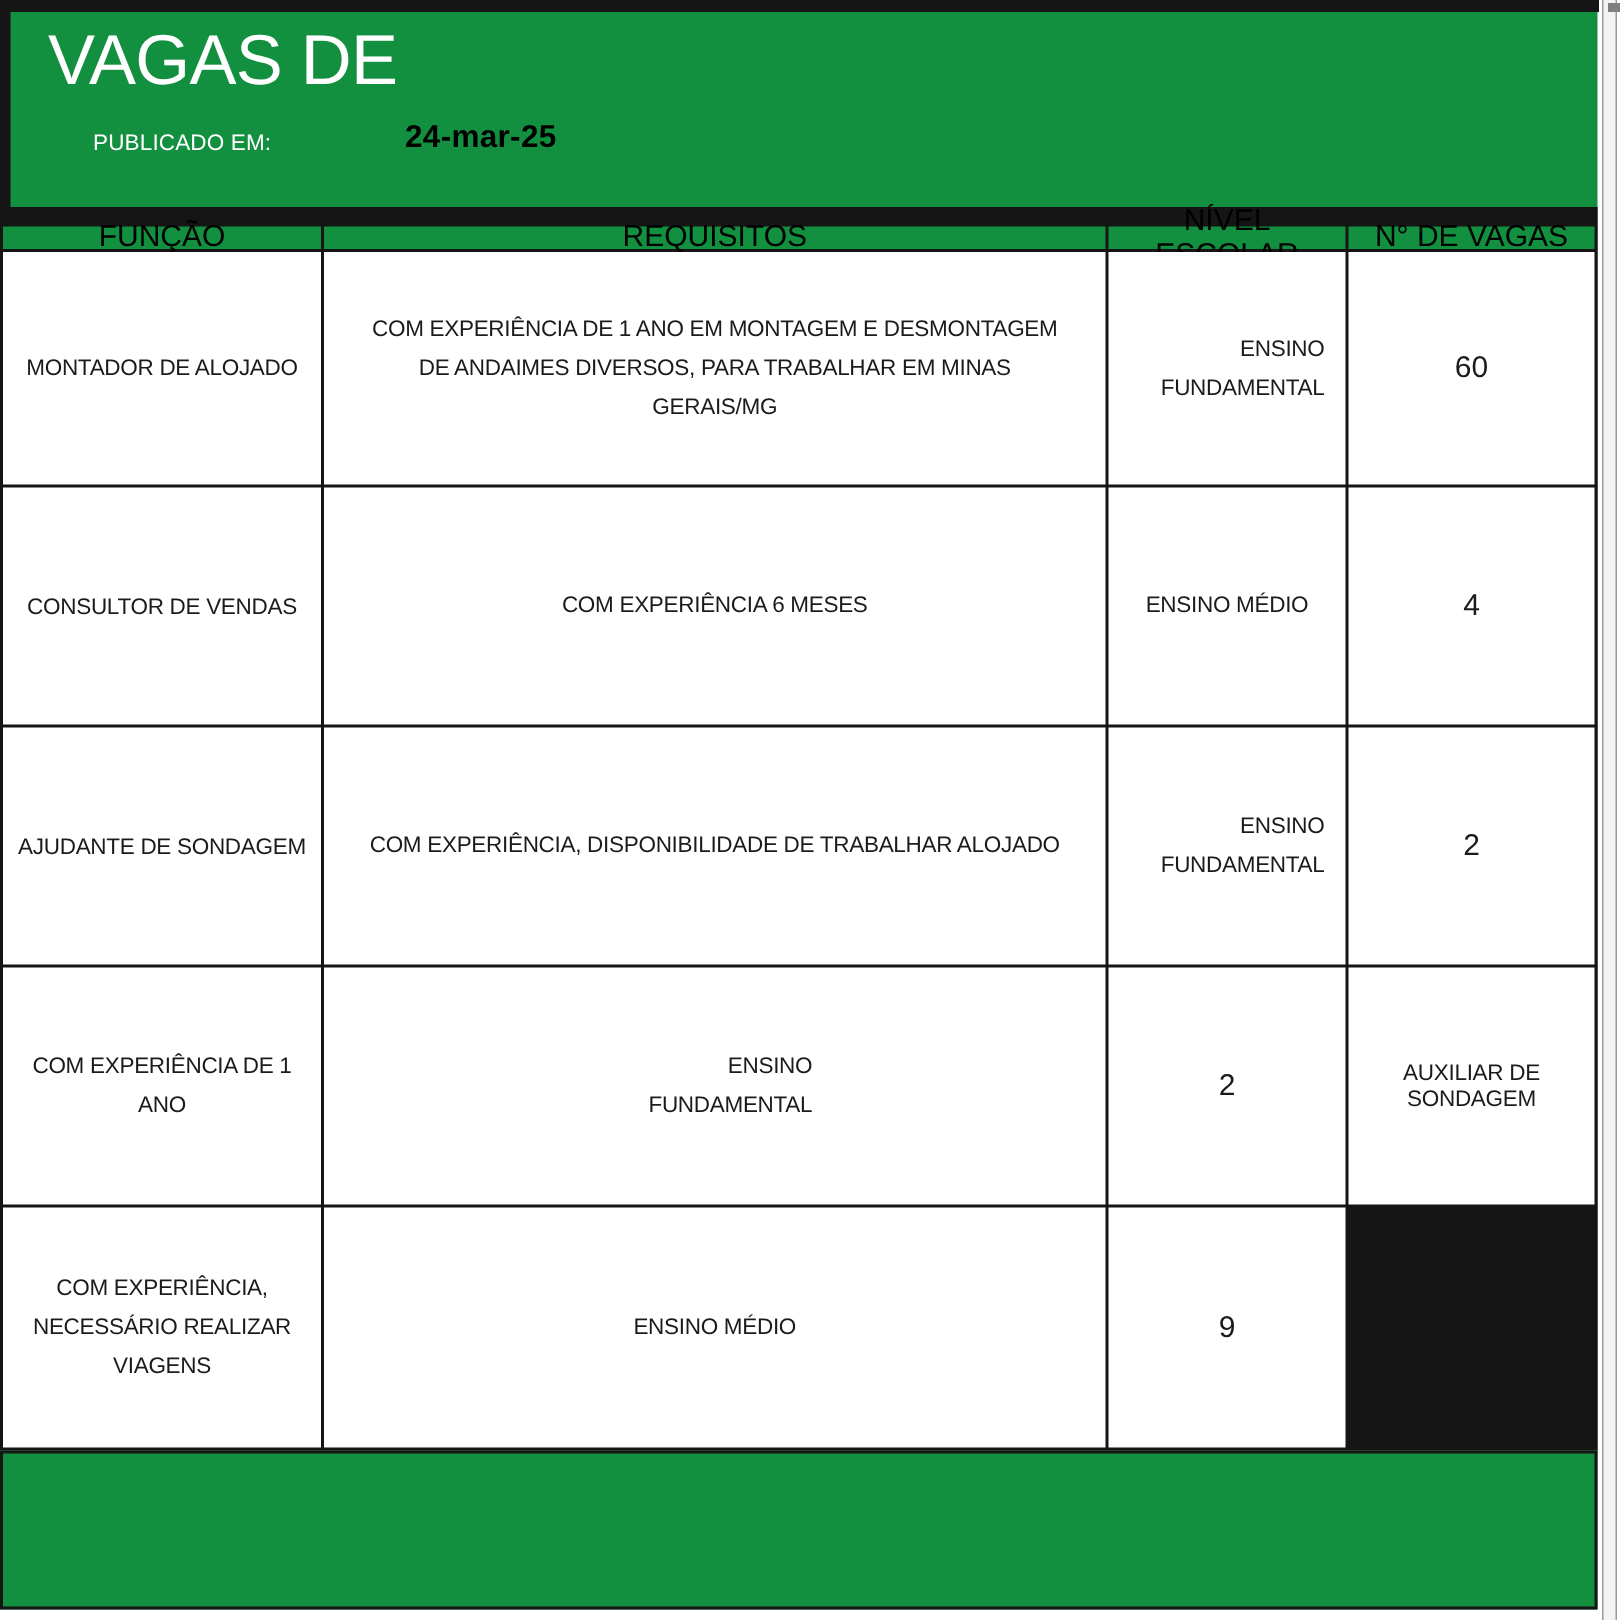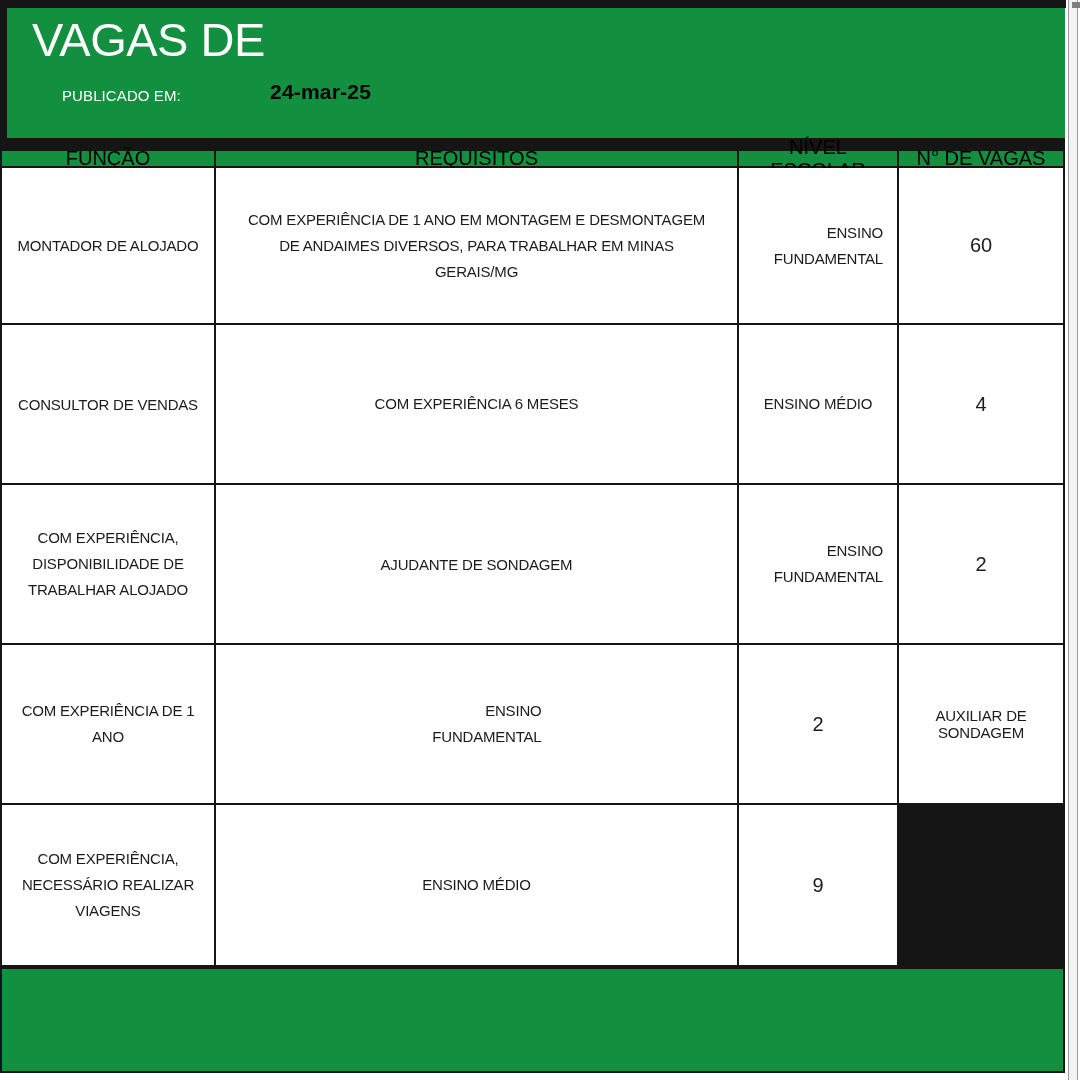--- a/index.html
+++ b/index.html
@@ -137,24 +137,24 @@
         <span class="req">COM EXPERIÊNCIA 6 MESES</span>
       </div>
     <div class="cell">
         <span class="nivel">ENSINO MÉDIO</span>
       </div>
     <div class="cell num">
         <span>4</span>
       </div>
 
     <div class="cell">
-        <span class="req">COM EXPERIÊNCIA, DISPONIBILIDADE DE TRABALHAR ALOJADO</span>
+        <span>AJUDANTE DE SONDAGEM</span>
       </div>
     <div class="cell">
-        <span>AJUDANTE DE SONDAGEM</span>
+        <span class="req">COM EXPERIÊNCIA, DISPONIBILIDADE DE TRABALHAR ALOJADO</span>
       </div>
     <div class="cell">
         <span class="nivel">ENSINO FUNDAMENTAL</span>
       </div>
     <div class="cell num">
         <span>2</span>
       </div>
 
     <div class="cell">
         <span class="req">COM EXPERIÊNCIA DE 1 ANO</span>

